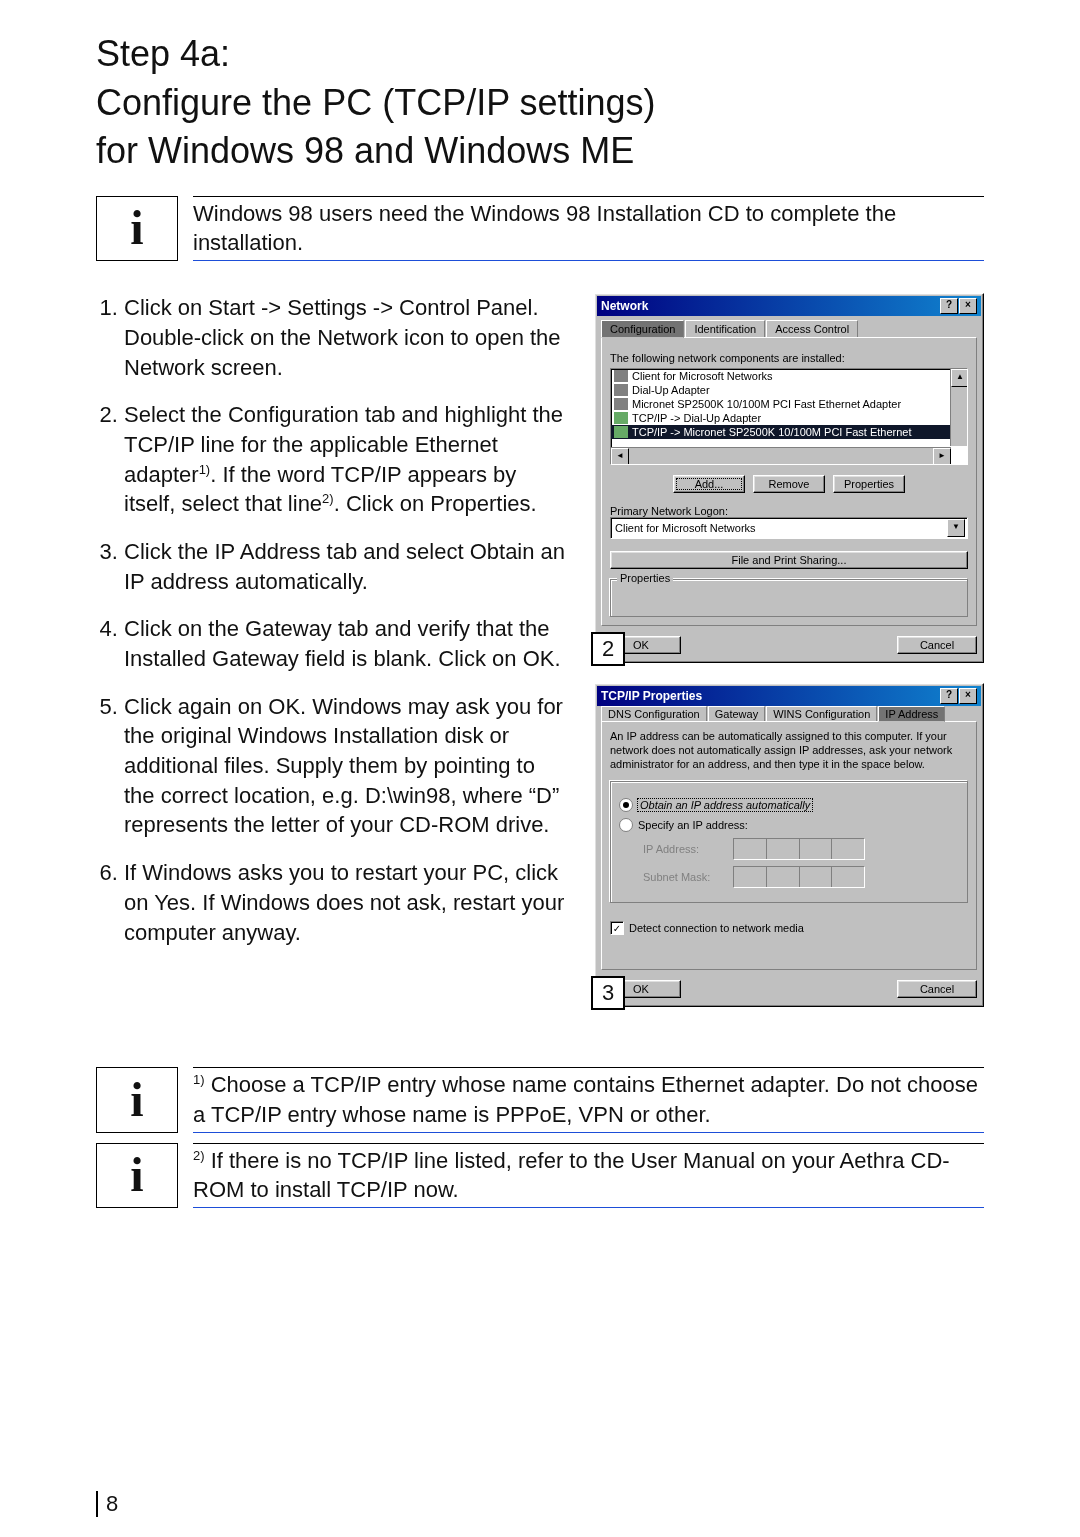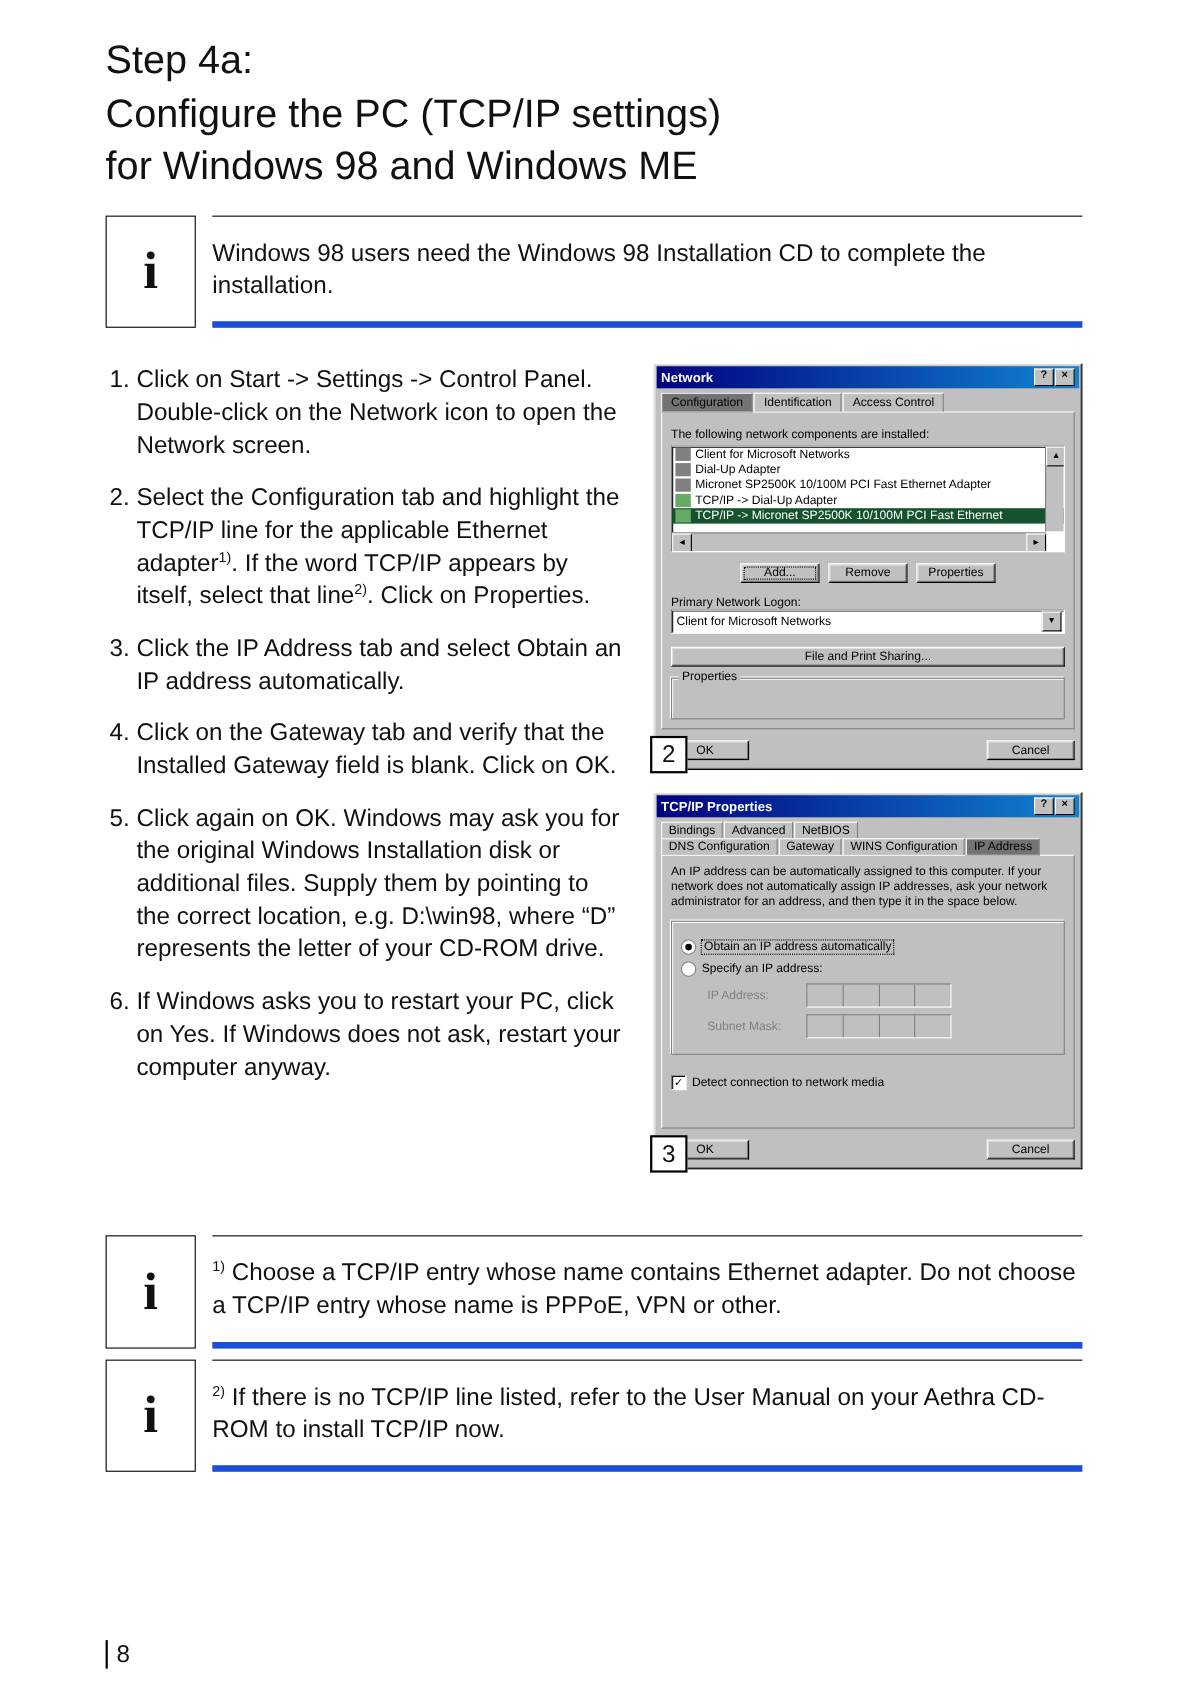--- a/index.html
+++ b/index.html
@@ -43,22 +43,22 @@
     font-weight: bold;
     flex-shrink: 0;
   }
   .info-icon-box .dot-i {
     position: relative;
     display: inline-block;
     line-height: 1;
   }
   .info-text {
     border-top: 1px solid #000;
-    border-bottom: 6px solid #1d4ed8;
-    padding: 18px 0;
+    border-bottom: 1px solid #1d4ed8;
+    padding: 2px 0;
     font-size: 22px;
     line-height: 1.35;
     flex: 1;
   }
   .info-text sup { font-size: 13px; vertical-align: super; }
 
   .midsection {
     display: flex;
     gap: 25px;
     margin-top: 32px;
@@ -170,21 +170,21 @@
     border-left: 1px solid #808080;
     border-right: 1px solid #fff;
     border-bottom: 1px solid #fff;
     box-shadow: inset 1px 1px 0 #000;
     height: 95px;
     overflow: hidden;
     font-size: 11px;
     position: relative;
   }
   .listbox .li-row { padding: 1px 3px; display: flex; align-items: center; gap: 4px; white-space: nowrap; }
-  .listbox .li-row.sel { background: #14532d; color: #fff; }
+  .listbox .li-row.sel { background: #0f172a; color: #fff; }
   .li-ico { width: 14px; height: 12px; background: #808080; display: inline-block; flex-shrink: 0; }
   .li-ico.net { background: #6a6; }
   .scrollbar-v { position: absolute; right: 0; top: 0; bottom: 18px; width: 16px; background: #c0c0c0; border-left: 1px solid #808080; }
   .scrollbar-h { position: absolute; left: 0; right: 16px; bottom: 0; height: 16px; background: #c0c0c0; border-top: 1px solid #808080; display: flex; justify-content: space-between; }
   .sb-btn { width: 16px; height: 16px; background: #c0c0c0; border-top:1px solid #fff; border-left:1px solid #fff; border-right:1px solid #000; border-bottom:1px solid #000; font-size:8px; text-align:center; line-height:14px; }
 
   .btn98 {
     border-top: 1px solid #fff;
     border-left: 1px solid #fff;
     border-right: 1px solid #000;
@@ -231,21 +231,21 @@
   .radio-dot { width: 12px; height: 12px; border: 1px solid #808080; border-radius: 50%; background: #fff; display: inline-flex; align-items: center; justify-content: center; }
   .radio-dot.on::after { content: ""; width: 6px; height: 6px; background: #000; border-radius: 50%; }
   .check-box { width: 12px; height: 12px; border-top:1px solid #808080; border-left:1px solid #808080; border-right:1px solid #fff; border-bottom:1px solid #fff; box-shadow: inset 1px 1px 0 #000; background: #fff; display:inline-flex; align-items:center; justify-content:center; font-size:10px; }
 
   .ip-fields { display: flex; gap: 10px; align-items: center; margin: 6px 0 6px 24px; font-size: 11px; color: #808080; }
   .ip-label { width: 80px; }
   .ip-input { background: #c0c0c0; width: 130px; height: 20px; border-top:1px solid #808080; border-left:1px solid #808080; border-right:1px solid #fff; border-bottom:1px solid #fff; display: flex; }
   .ip-input span { flex: 1; border-right: 1px solid #808080; }
   .ip-input span:last-child { border-right: none; }
 
-  .radio-row .dotted { outline: 1px dotted #000; padding: 0 2px; }
+  .radio-row .dotted { outline: 1px dotted #000; padding: 0 2px; font-style: italic; }
 
   .footer-notes { margin-top: 60px; }
   .page-number {
     position: absolute;
     bottom: 20px;
     left: 40px;
     font-size: 22px;
     border-left: 2px solid #000;
     padding-left: 8px;
   }
@@ -357,25 +357,20 @@
       </div>
 
       <div class="fig-wrap">
         <div class="win">
           <div class="titlebar">
             <span>TCP/IP Properties</span>
             <span class="tbtns">
               <span class="tbtn">?</span>
               <span class="tbtn">×</span>
             </span>
-          </div>
-          <div class="tab-strip2">
-            <div class="tab">Bindings</div>
-            <div class="tab">Advanced</div>
-            <div class="tab">NetBIOS</div>
           </div>
           <div class="tab-strip2" style="padding-top:0">
             <div class="tab">DNS Configuration</div>
             <div class="tab">Gateway</div>
             <div class="tab">WINS Configuration</div>
             <div class="tab active">IP Address</div>
           </div>
           <div class="panel">
             <div style="font-size:11px; line-height:1.25; margin-bottom:8px;">An IP address can be automatically assigned to this computer. If your network does not automatically assign IP addresses, ask your network administrator for an address, and then type it in the space below.</div>
             <div class="group">

